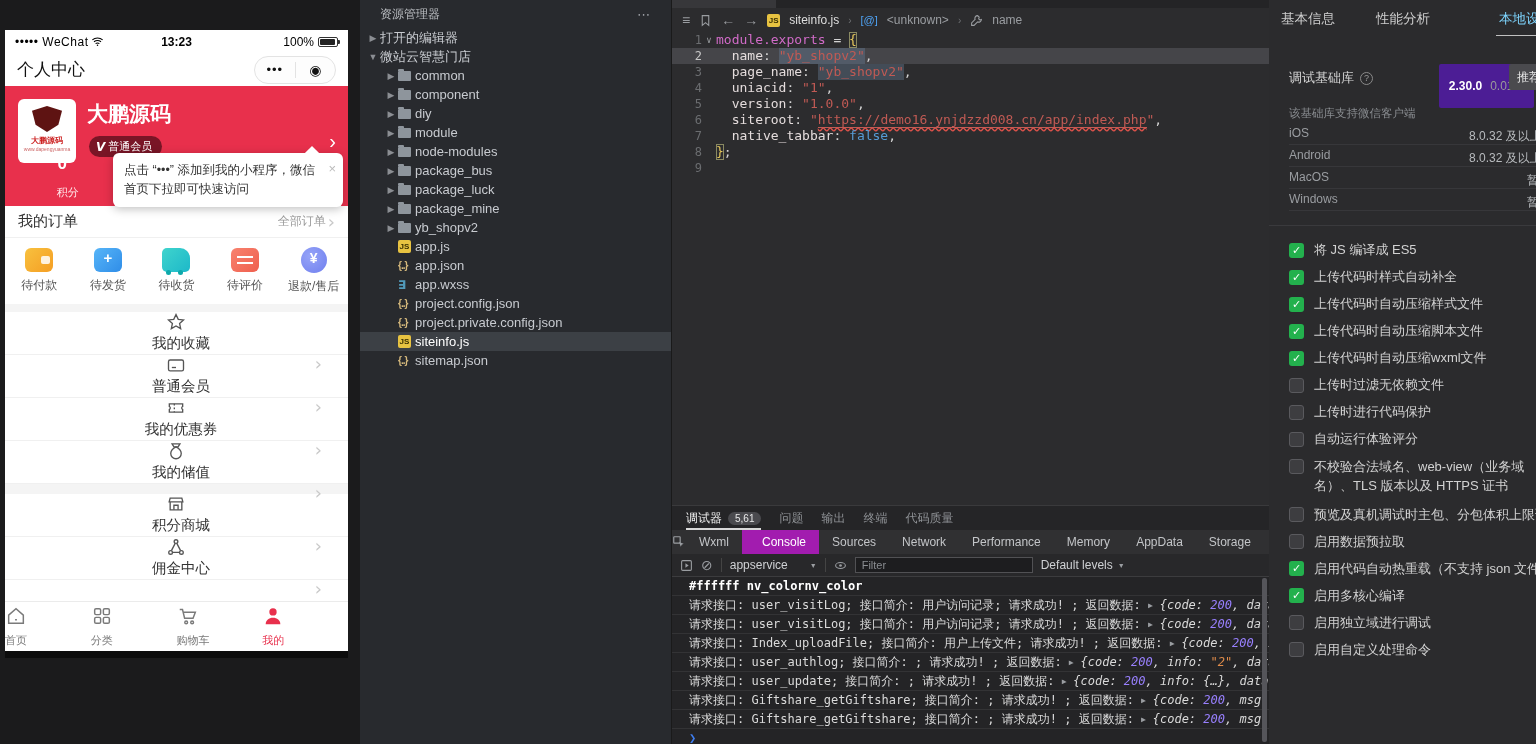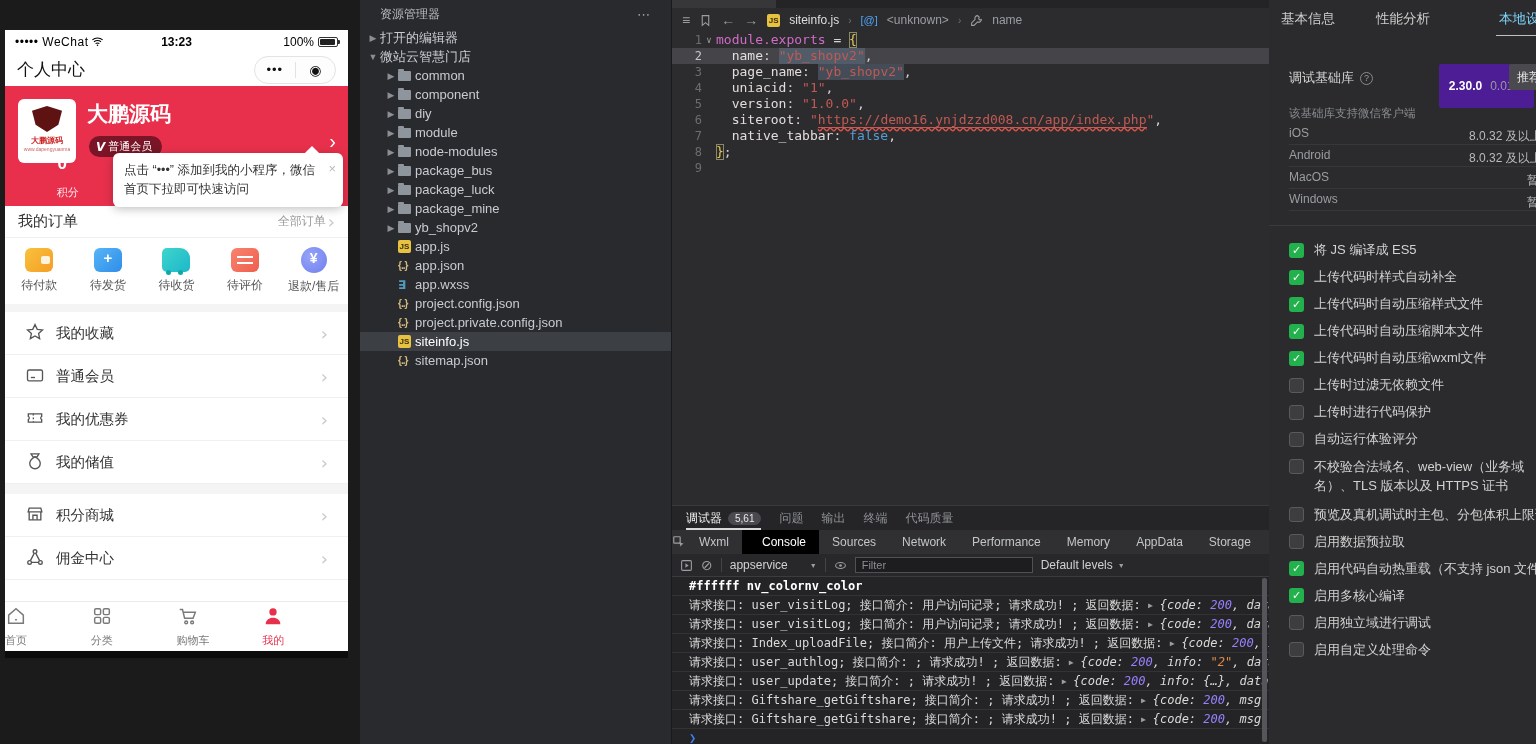--- a/index.html
+++ b/index.html
@@ -61,21 +61,21 @@
   .tile.package-icon { background:linear-gradient(135deg,#57b5f8,#2f8de8); }
   .tile.package-icon::after { content:"+"; position:absolute; left:0; right:0; top:1px; text-align:center; color:#fff; font-size:15px; font-weight:bold; }
   .tile.truck-icon { background:linear-gradient(135deg,#3fd4cd,#1db8c9); border-radius:5px 10px 5px 5px; }
   .tile.truck-icon::after { content:""; position:absolute; left:4px; bottom:-3px; width:5px; height:5px; background:#0ea9ab; border-radius:50%; box-shadow:12px 0 0 #0ea9ab; }
   .tile.comment-icon { background:linear-gradient(135deg,#f8836f,#ef5f4e); }
   .tile.comment-icon::after { content:""; position:absolute; left:6px; top:8px; width:16px; height:2px; background:#fff; box-shadow:0 6px 0 #fff; }
   .tile.refund-icon { background:radial-gradient(circle at 35% 35%,#96a4f8,#6f7fee); border-radius:50%; width:26px; height:26px; }
   .tile.refund-icon::after { content:"¥"; position:absolute; left:0; right:0; top:3px; text-align:center; color:#fff; font-size:14px; font-weight:bold; }
 
   .gray-gap { background:#f4f4f4; }
-  .menu-row { height:43px; display:flex; align-items:center; padding:0 20px; border-bottom:1px solid #f0f0f0; background:#fff; }
+  .menu-row { height:43px; display:flex; align-items:center; padding:0 26px; border-bottom:1px solid #f0f0f0; background:#fff;flex-direction:column; }
   .menu-ic { width:22px; height:22px; color:#555; flex:none; }
   .menu-ic svg { width:20px; height:20px; }
   .menu-label { font-size:14.5px; color:#333; margin-left:9px; }
   .chev { margin-left:auto; color:#c9c9c9; font-size:18px; font-family:"DejaVu Sans",sans-serif; }
 
   .tabbar { position:absolute; left:0; bottom:0; width:100%; height:50px; background:#fff; border-top:1px solid #ebebeb; display:flex; }
   .tab-item { flex:1; display:flex; flex-direction:column; align-items:flex-start; justify-content:center; gap:2px; color:#7a7a7a; }
   .tab-item.active { color:#e8304c; }
   .tab-item svg { width:22px; height:22px; }
   .tab-item .tlabel { font-size:11px; }
@@ -124,21 +124,21 @@
   
   #debugger { left:672px; top:505px; width:597px; height:239px; background:#242426; border-top:1px solid #3a3a3c; overflow:hidden; }
   .dbg-row1 { height:24px; display:flex; align-items:center; gap:18px; padding:0 14px; font-size:12px; color:#8f9296; background:#252527; }
   .dbg-tab1 { display:flex; align-items:center; gap:6px; height:100%; }
   .dbg-tab1.active { color:#f0f0f0; box-shadow:inset 0 -2px 0 #d8d8d8; }
   .dbg-badge { background:#4a4a4e; color:#e8e8e8; font-size:10px; border-radius:8px; padding:1px 7px; }
   .dbg-row2 { height:24px; display:flex; align-items:center; background:#303032; font-size:12px; color:#c3c5c8; overflow:hidden; }
   .dt-inspect { width:30px; display:flex; justify-content:center; color:#9a9da1; }
   .dt-inspect svg { width:14px; height:14px; }
   .dt-tab { padding:0 13px; height:100%; display:flex; align-items:center; white-space:nowrap; }
-  .dt-tab.active { background:#000000; color:#fff;padding-left:20px; }
+  .dt-tab.active { background:#a21caf; color:#fff;padding-left:20px; }
   .dbg-row3 { height:23px; display:flex; align-items:center; gap:8px; padding:0 8px; background:#28282a; border-bottom:1px solid #3c3c3e; color:#9a9da1; font-size:12px; }
   .dbg-row3 .r3ic { display:flex; align-items:center; }
   .dbg-row3 .r3ic svg { width:13px; height:13px; }
   .r3-noicon { font-size:14px; }
   .r3-sep { width:1px; height:14px; background:#444; }
   .r3-ctx { color:#cfd1d4; display:flex; gap:22px; align-items:center; }
   .r3-caret { font-size:7px; color:#9a9da1; }
   .filter-box { width:178px; height:16px; background:#1d1d1f; border:1px solid #515154; color:#8a8d91; font-size:11px; display:flex; align-items:center; padding:0 6px; }
   .levels { display:flex; align-items:center; gap:5px; color:#cfd1d4; }
   .console { font-family:"DejaVu Sans Mono",monospace; font-size:12px; }

